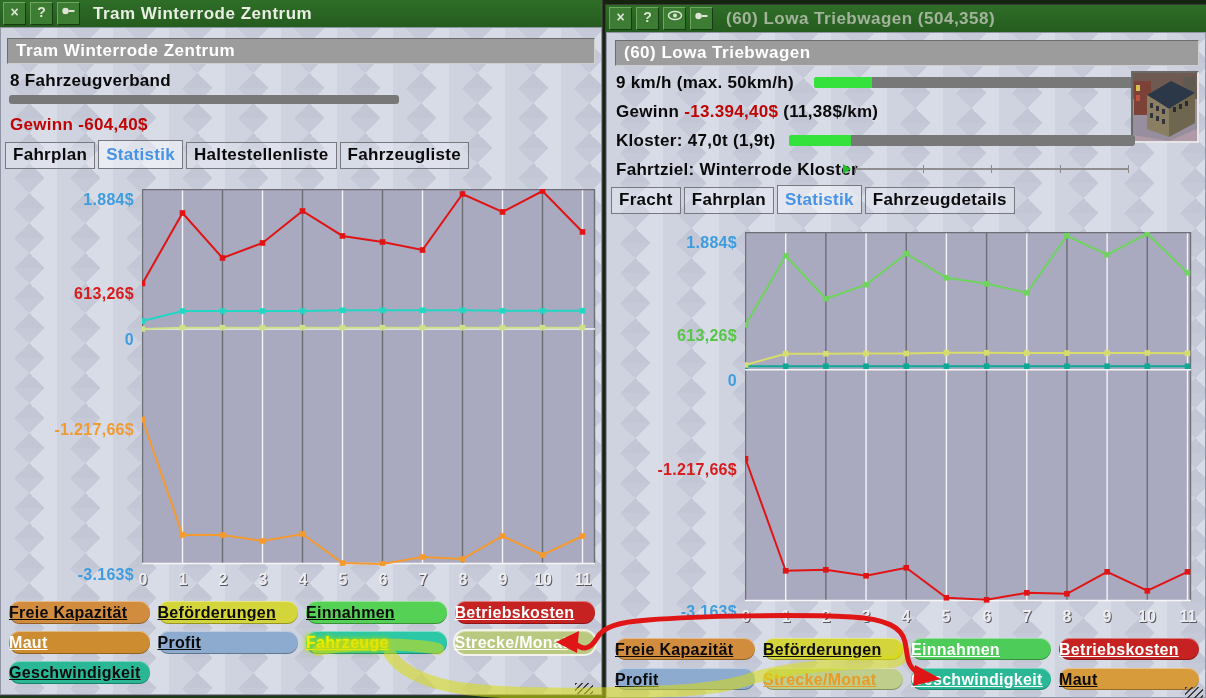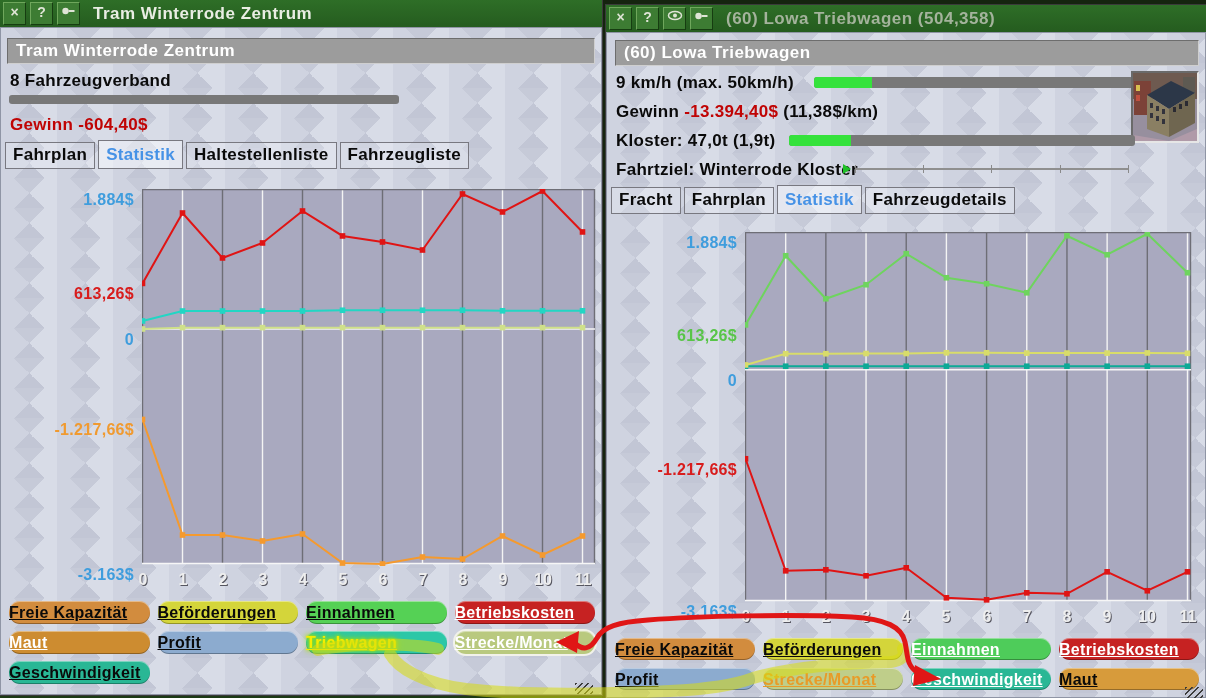--- a/index.html
+++ b/index.html
@@ -197,21 +197,21 @@
         <div class="xlab" style="left: 564px; top: 385px;">11</div>
       </div>
 
     <div class="btn-grid" style="left:8px;top:573px;width:586px;grid-auto-rows:23px;gap:7px 8px;">
       <div class="cbtn" style="background: rgb(210, 140, 62); color: rgb(10, 10, 10);">Freie Kapazität</div>
       <div class="cbtn" style="background: rgb(212, 213, 58); color: rgb(10, 10, 10);">Beförderungen</div>
       <div class="cbtn" style="background: rgb(85, 209, 85); color: rgb(10, 10, 10);">Einnahmen</div>
       <div class="cbtn" style="background: rgb(198, 34, 34); color: rgb(255, 255, 255);">Betriebskosten</div>
       <div class="cbtn" style="background: rgb(205, 140, 48); color: rgb(255, 255, 255);">Maut</div>
       <div class="cbtn" style="background: rgb(140, 171, 207); color: rgb(10, 10, 10);">Profit</div>
-      <div class="cbtn glow-text" style="background: rgb(44, 199, 167); color: rgb(245, 238, 0);">Triebwagen</div>
+      <div class="cbtn glow-text" style="background: rgb(44, 199, 167); color: rgb(245, 238, 0);">Fahrzeuge</div>
       <div class="cbtn pressed-outline" style="background: rgb(185, 201, 127); color: rgb(255, 255, 255);">Strecke/Monat</div>
       <div class="cbtn" style="background: rgb(41, 183, 149); color: rgb(10, 10, 10);">Geschwindigkeit</div>
     </div>
     <div class="resize-corner" style="left:574px;top:655px;"></div>
   </div>
 </div>
 
 <div class="window" style="left:606px;top:5px;width:600px;height:693px;">
   <div class="titlebar">
     <div class="tb-btn">×</div>

